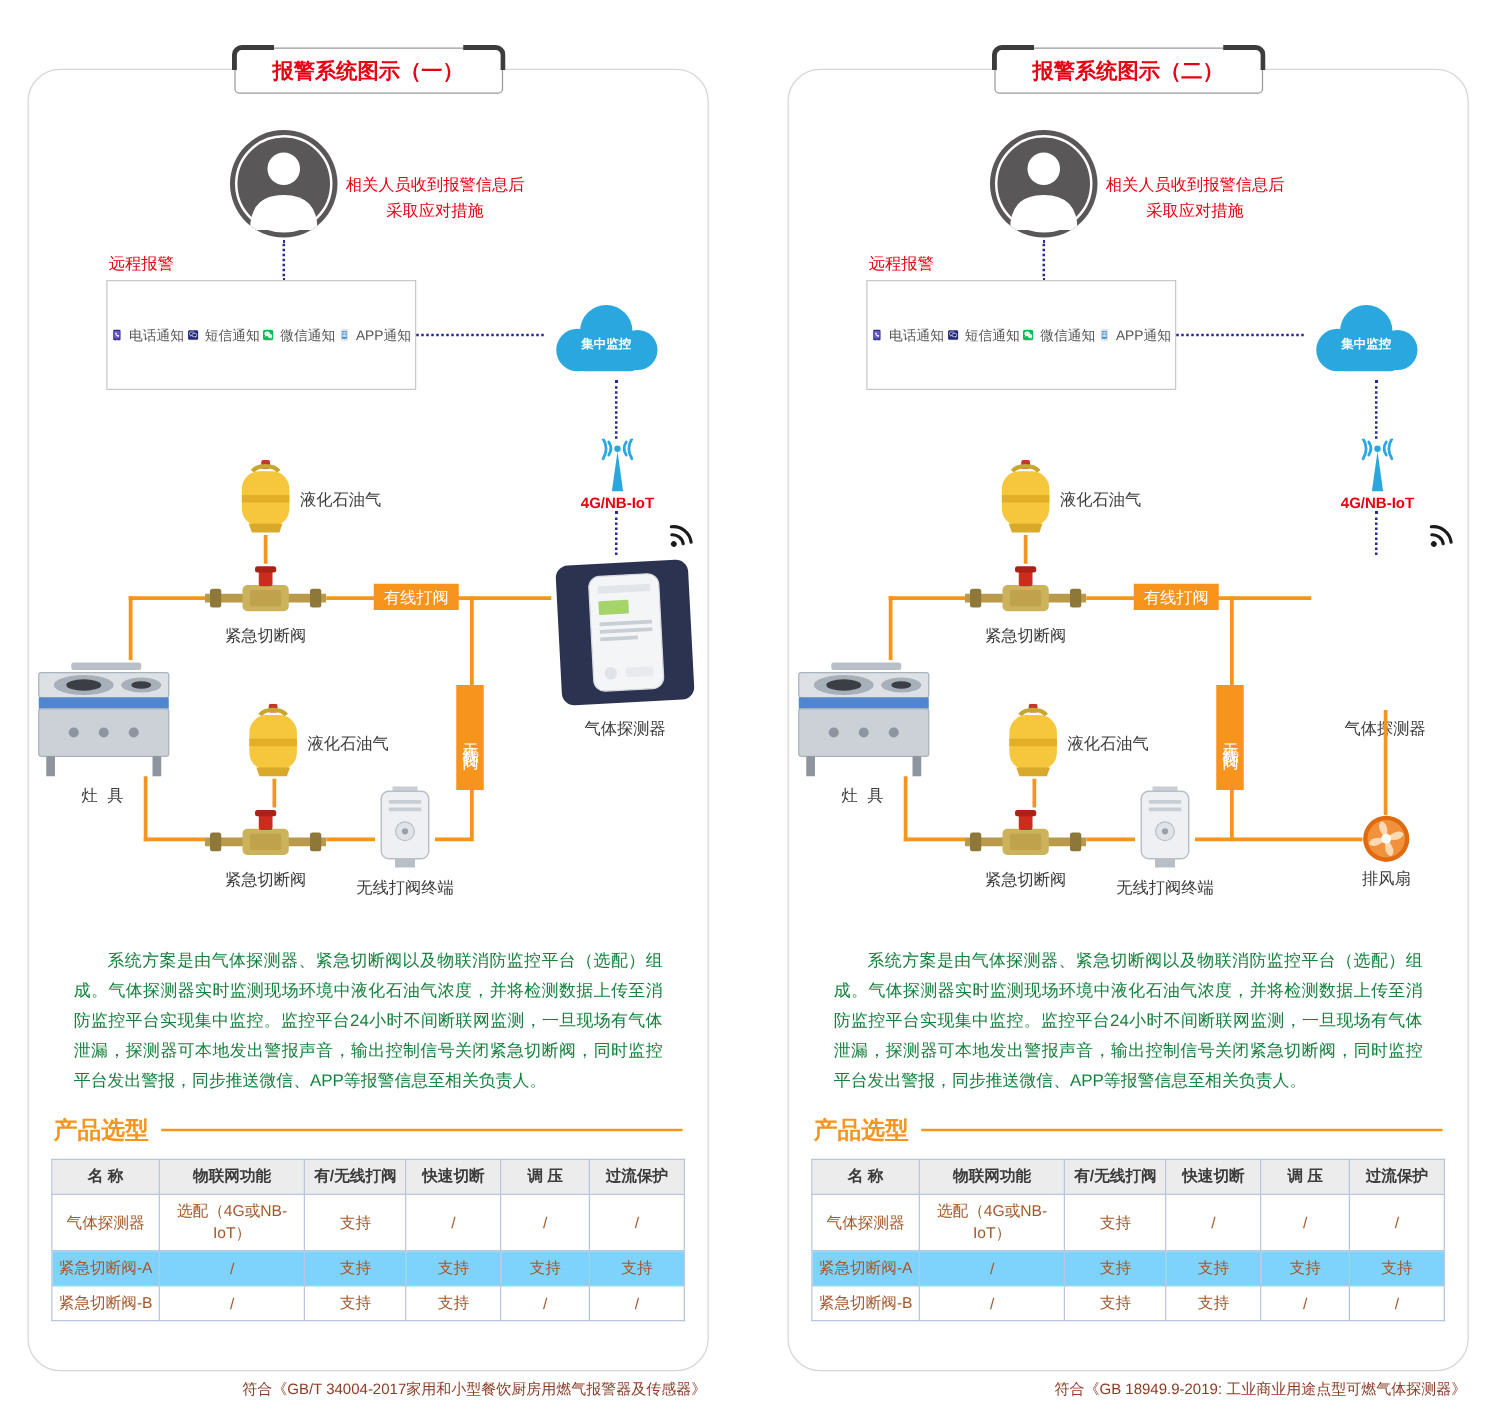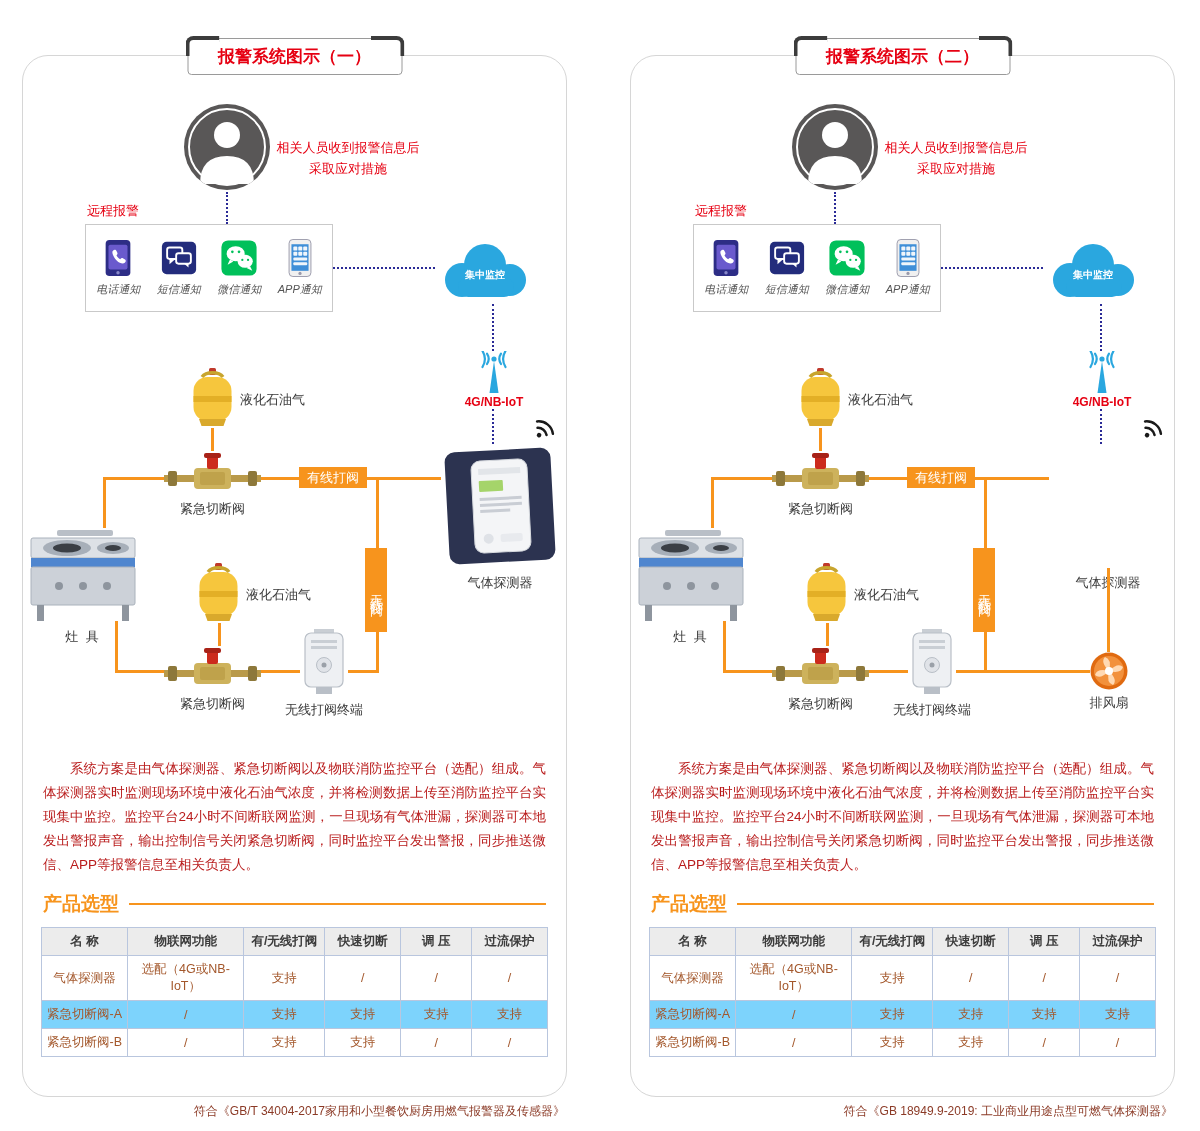--- a/index.html
+++ b/index.html
@@ -20,21 +20,21 @@
   .avatar{position:absolute;left:161px;top:48px;width:86px;height:86px;border-radius:50%;background:#595757;overflow:hidden;}
   .avatar::after{content:"";position:absolute;inset:4px;border:2px solid #fff;border-radius:50%;}
   .person-note{position:absolute;left:252px;top:82px;width:146px;color:#e60012;font-size:13px;line-height:1.6;text-align:center;}
 
   .dotline{position:absolute;}
   .dotline.v{border-left:2px dotted #2a2a96;width:0;}
   .dotline.h{border-top:2px dotted #2a2a96;height:0;}
 
   .remote-label{position:absolute;left:64px;top:146px;font-size:13px;color:#e60012;}
   .notify-box{position:absolute;left:62px;top:168px;width:248px;height:88px;border:1px solid #c9c9c9;background:#fff;display:flex;align-items:center;justify-content:space-around;padding:0 2px;box-sizing:border-box;}
-  .notify-item{display:flex;flex-direction:column;align-items:center;gap:5px;width:58px;font-style:italic;}
+  .notify-item{display:flex;flex-direction:row;align-items:center;gap:5px;width:58px;}
   .nicon{width:38px;height:38px;display:block;}
   .nicon svg{width:100%;height:100%;display:block;}
   .nlabel{font-size:11px;color:#555;white-space:nowrap;}
 
   .cloud{position:absolute;left:412px;top:182px;width:100px;height:66px;}
   .cloud svg{width:100%;height:100%;display:block;}
   .cloud-text{position:absolute;left:0;right:0;top:30px;text-align:center;color:#fff;font-size:10px;font-weight:bold;}
 
   .antenna{position:absolute;left:450px;top:295px;width:42px;height:44px;}
   .antenna svg{width:100%;height:100%;display:block;}
@@ -75,21 +75,21 @@
 
   .oline{position:absolute;background:#f7941d;}
   .oline.h{height:3px;}
   .oline.v{width:3px;}
 
   .tag{position:absolute;background:#f7941d;color:#fff;font-size:13px;line-height:1;padding:4px 8px;white-space:nowrap;z-index:3;}
   .wired-lbl{left:276px;top:411px;text-align:right;}
   .wireless-lbl{left:342px;top:492px;width:14px;height:72px;writing-mode:vertical-rl;letter-spacing:3px;padding:6px 4px;text-align:center;}
 
   
-  .desc{margin:6px 20px 0;font-size:13.5px;line-height:1.78;color:#b91c1c;text-align:justify;}
+  .desc{margin:6px 36px 0;font-size:13.5px;line-height:1.78;color:#15803d;text-align:justify;}
   .desc p{margin:0 0 10px;text-indent:2em;}
   .product-row{display:flex;align-items:center;margin:14px 20px 10px;}
   .product-title{color:#f7941d;font-weight:bold;font-size:19px;white-space:nowrap;}
   .orange-rule{flex:1;border-top:2px solid #f7941d;margin-left:10px;}
   .spec-table{width:calc(100% - 36px);margin:0 18px;border-collapse:collapse;text-align:center;font-size:12.5px;table-layout:fixed;}
   .spec-table th{background:#ececec;color:#3b3b3b;font-weight:bold;border:1px solid #b9c6de;padding:5px 2px;}
   .spec-table td{border:1px solid #b9c6de;color:#a3572b;padding:5px 2px;}
   .spec-table tbody tr:nth-child(2){background:#7dd3fc;}
 
   .compliance{position:absolute;top:1103px;width:543px;text-align:right;font-size:12px;color:#8b3a26;}

